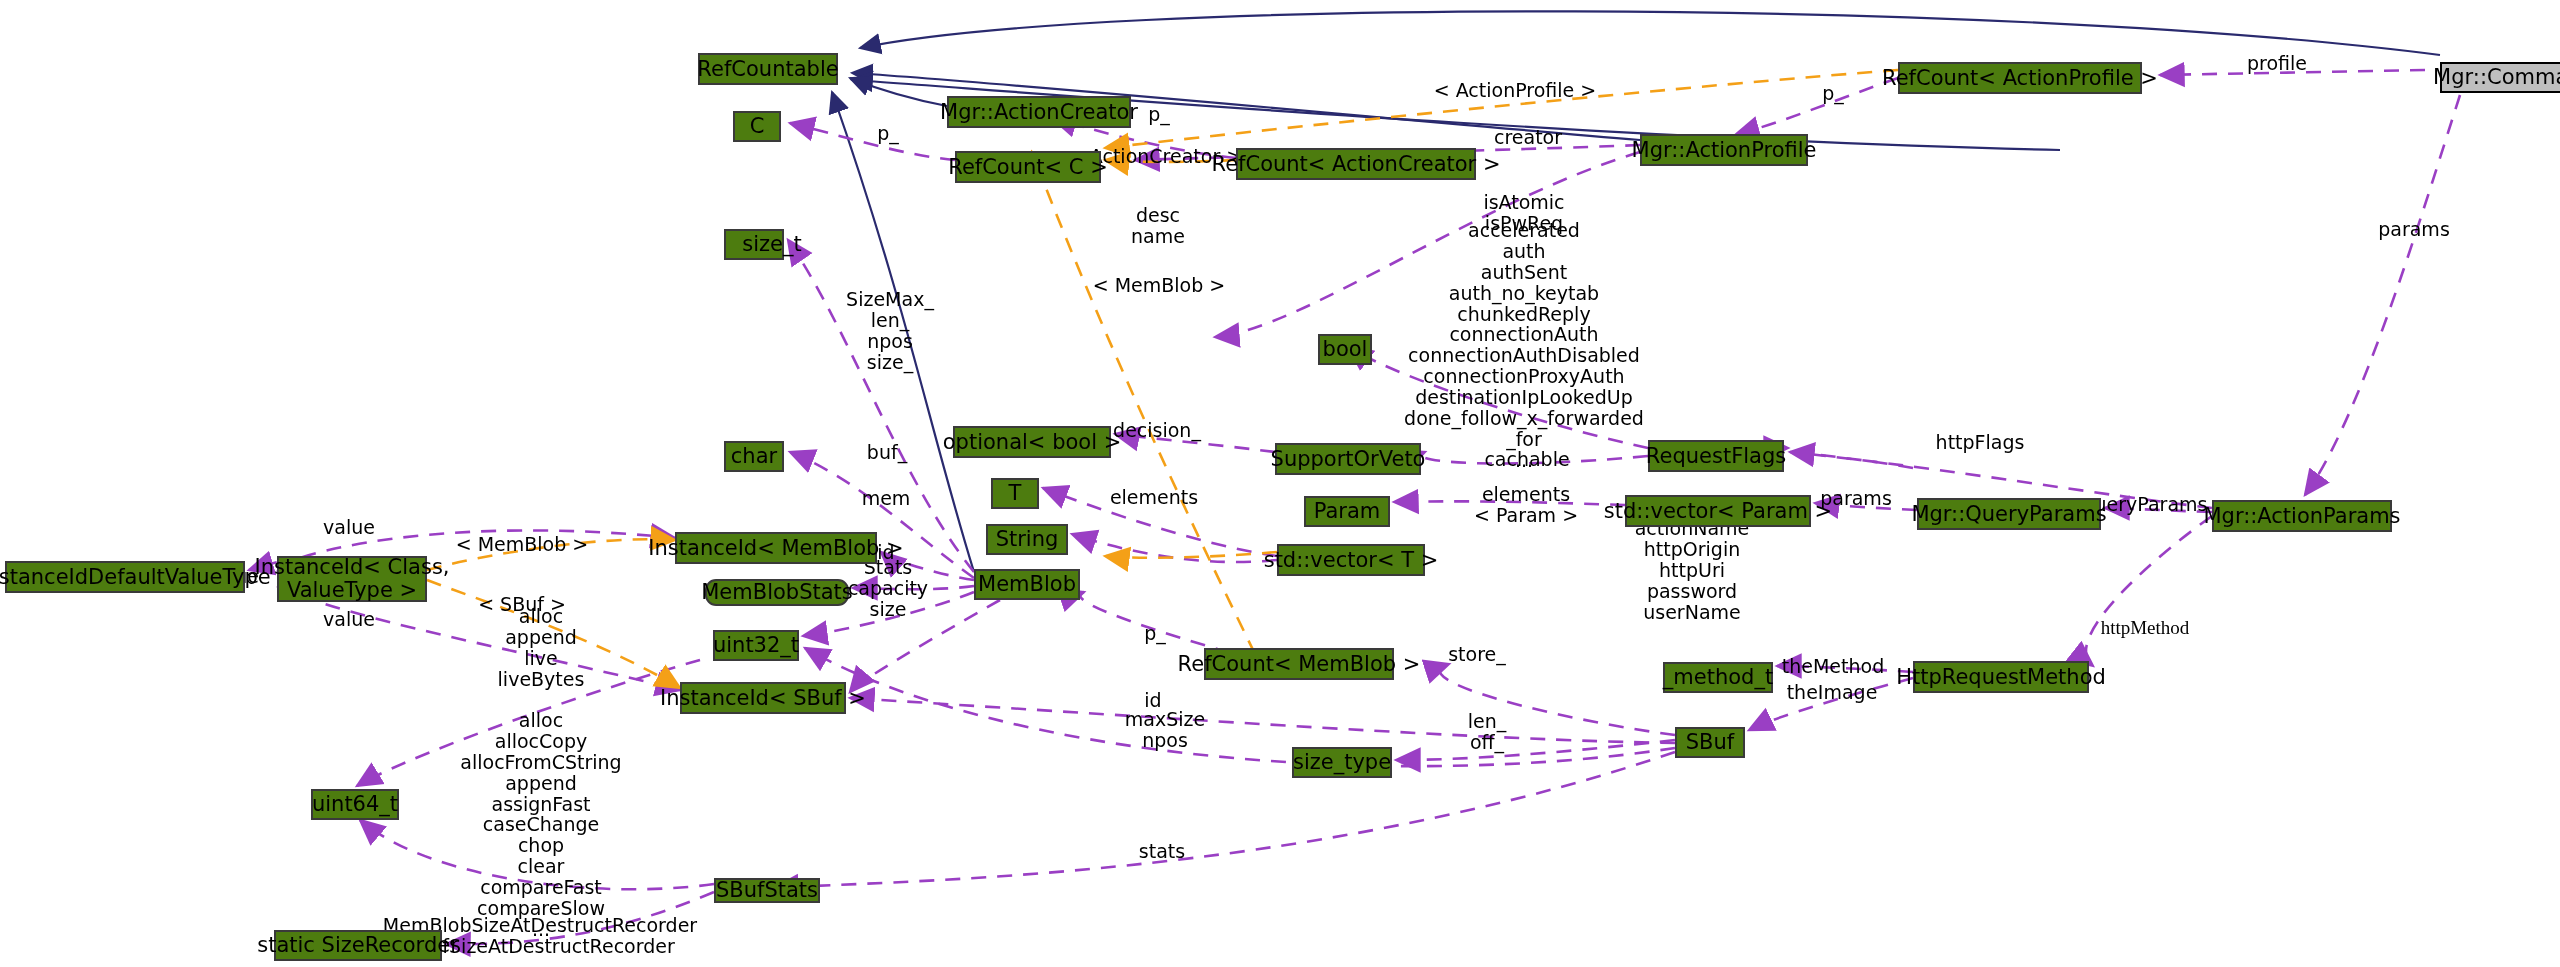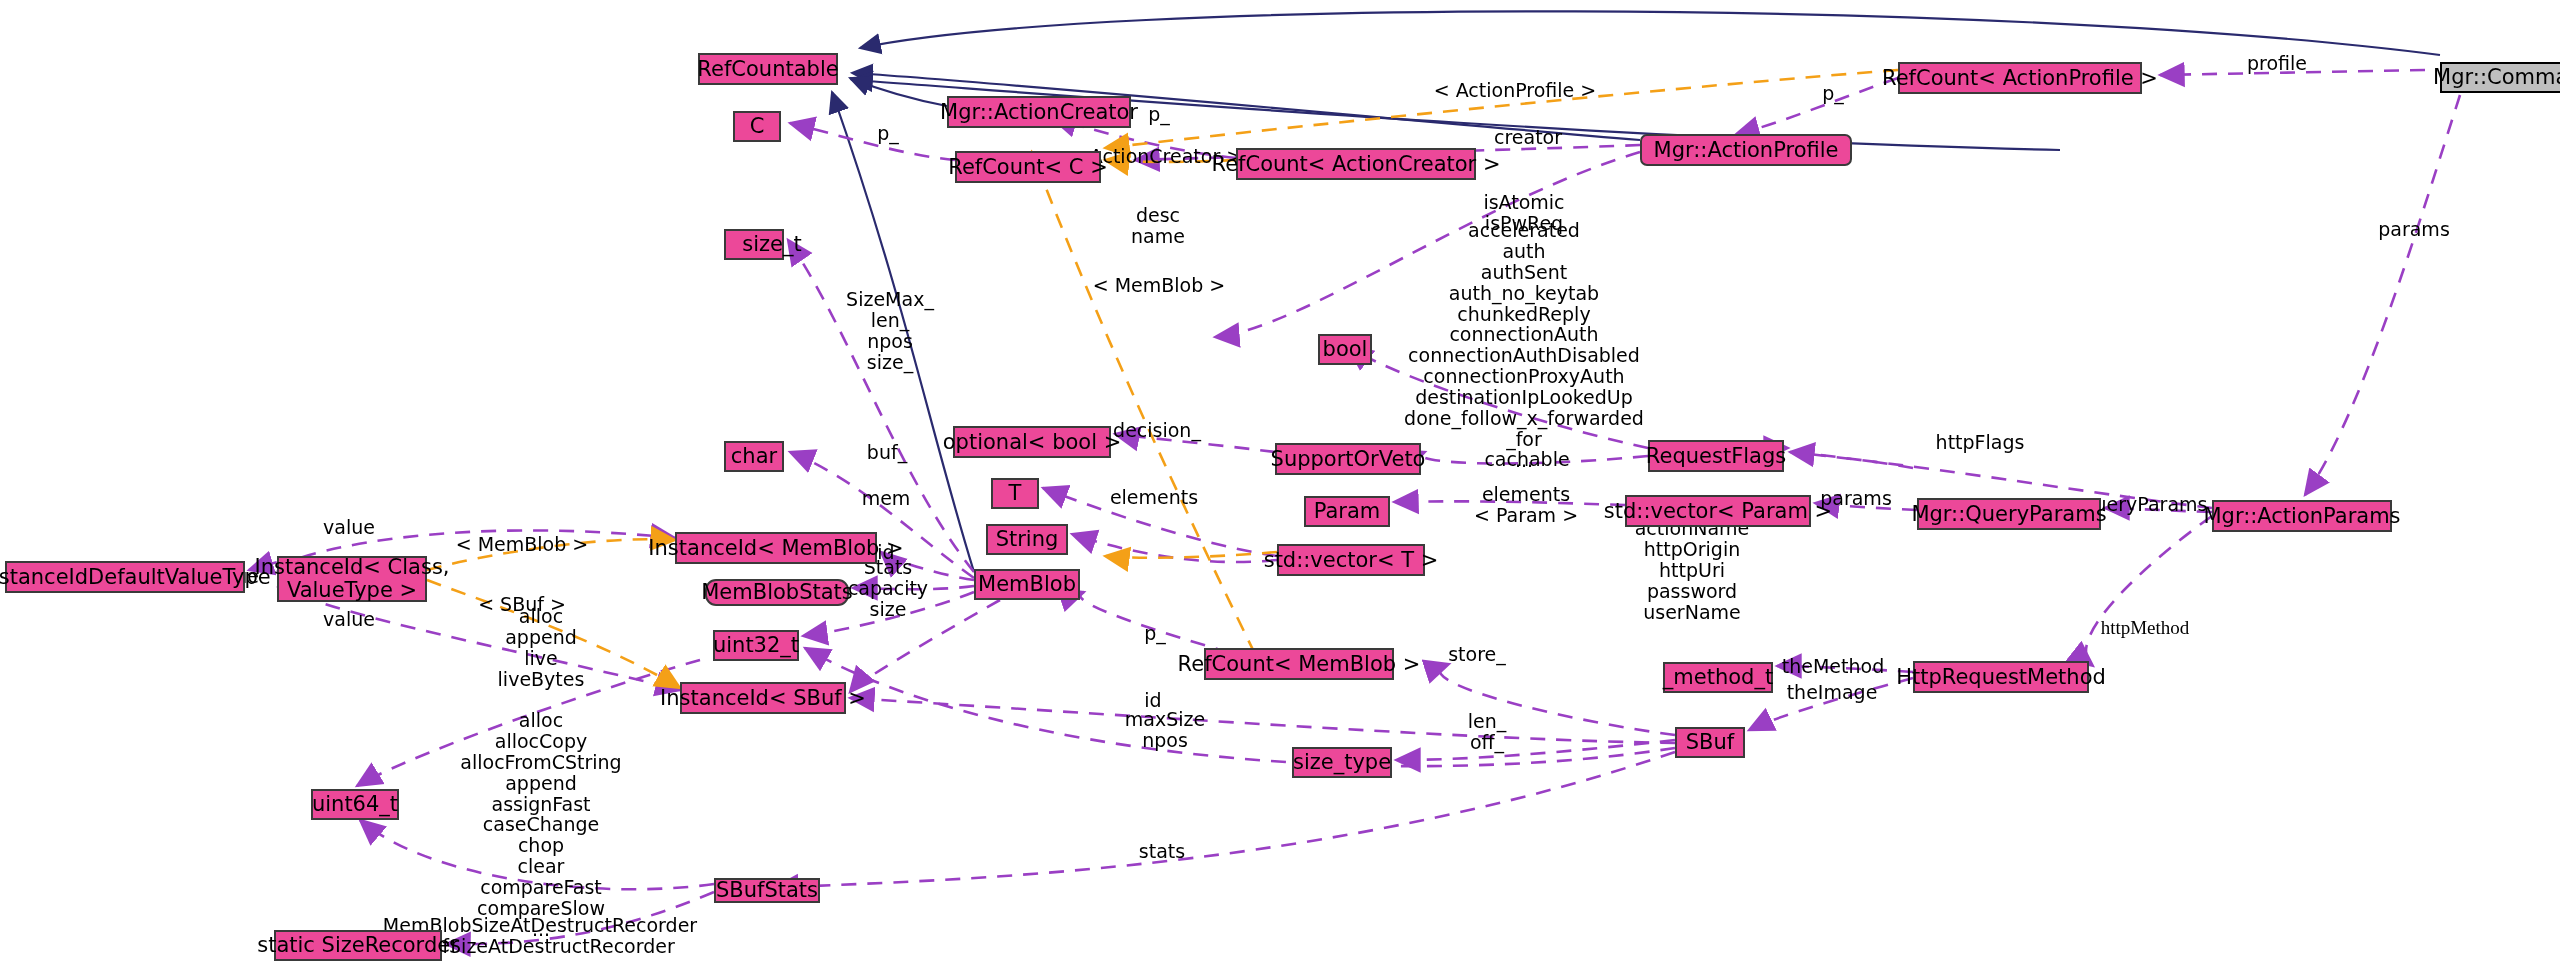--- a/index.html
+++ b/index.html
@@ -3,21 +3,21 @@
 <meta charset="utf-8">
 <style>
   html,body{margin:0;padding:0;background:#ffffff;}
   body{font-family:"DejaVu Sans","Liberation Sans",sans-serif;}
   #stage{position:relative;width:2560px;height:967px;background:#fff;overflow:hidden;}
   #edges{position:absolute;left:0;top:0;width:2560px;height:967px;}
   .node{
     position:absolute;
     box-sizing:border-box;
     border:2px solid #3a3a3a;
-    background:#ec4899;
+    background:#4d7c0f;
     color:#000000;
     font-size:21px;
     line-height:1.08;
     display:flex;
     align-items:center;
     justify-content:center;
     text-align:center;
     white-space:pre;
     padding:2px 8px;
     z-index:5;
@@ -110,21 +110,21 @@
     <path class="tpl" d="M427,570 C480,555 600,535 675,540"></path>
     <path class="tpl" d="M427,580 C480,600 600,640 680,688"></path>
   </svg>
 
   <div id="nodes-host">
       <div class="node" style="left: 698px; top: 53px; width: 140px; height: 32px;">RefCountable</div>
       <div class="node" style="left: 947px; top: 96px; width: 184px; height: 32px;">Mgr::ActionCreator</div>
       <div class="node" style="left: 733px; top: 111px; width: 48px; height: 31px;">C</div>
       <div class="node" style="left: 955px; top: 151px; width: 146px; height: 32px;">RefCount&lt; C &gt;</div>
       <div class="node" style="left: 1236px; top: 148px; width: 240px; height: 32px;">RefCount&lt; ActionCreator &gt;</div>
-      <div class="node" style="left: 1640px; top: 134px; width: 212px; height: 32px; border-radius: 7px;">Mgr::ActionProfile</div>
+      <div class="node" style="left: 1640px; top: 134px; width: 168px; height: 32px;">Mgr::ActionProfile</div>
       <div class="node" style="left: 1898px; top: 62px; width: 244px; height: 32px;">RefCount&lt; ActionProfile &gt;</div>
       <div class="node highlight" style="left: 2440px; top: 62px; width: 148px; height: 31px;">Mgr::Command</div>
       <div class="node" style="left: 724px; top: 229px; width: 60px; height: 31px; padding-left: 44px;">size_t</div>
       <div class="node" style="left: 1318px; top: 334px; width: 54px; height: 31px;">bool</div>
       <div class="node" style="left: 724px; top: 441px; width: 60px; height: 31px;">char</div>
       <div class="node" style="left: 953px; top: 426px; width: 158px; height: 32px;">optional&lt; bool &gt;</div>
       <div class="node" style="left: 1275px; top: 443px; width: 146px; height: 32px;">SupportOrVeto</div>
       <div class="node" style="left: 1648px; top: 440px; width: 136px; height: 32px;">RequestFlags</div>
       <div class="node" style="left: 991px; top: 478px; width: 48px; height: 31px;">T</div>
       <div class="node" style="left: 1304px; top: 496px; width: 86px; height: 31px;">Param</div>

